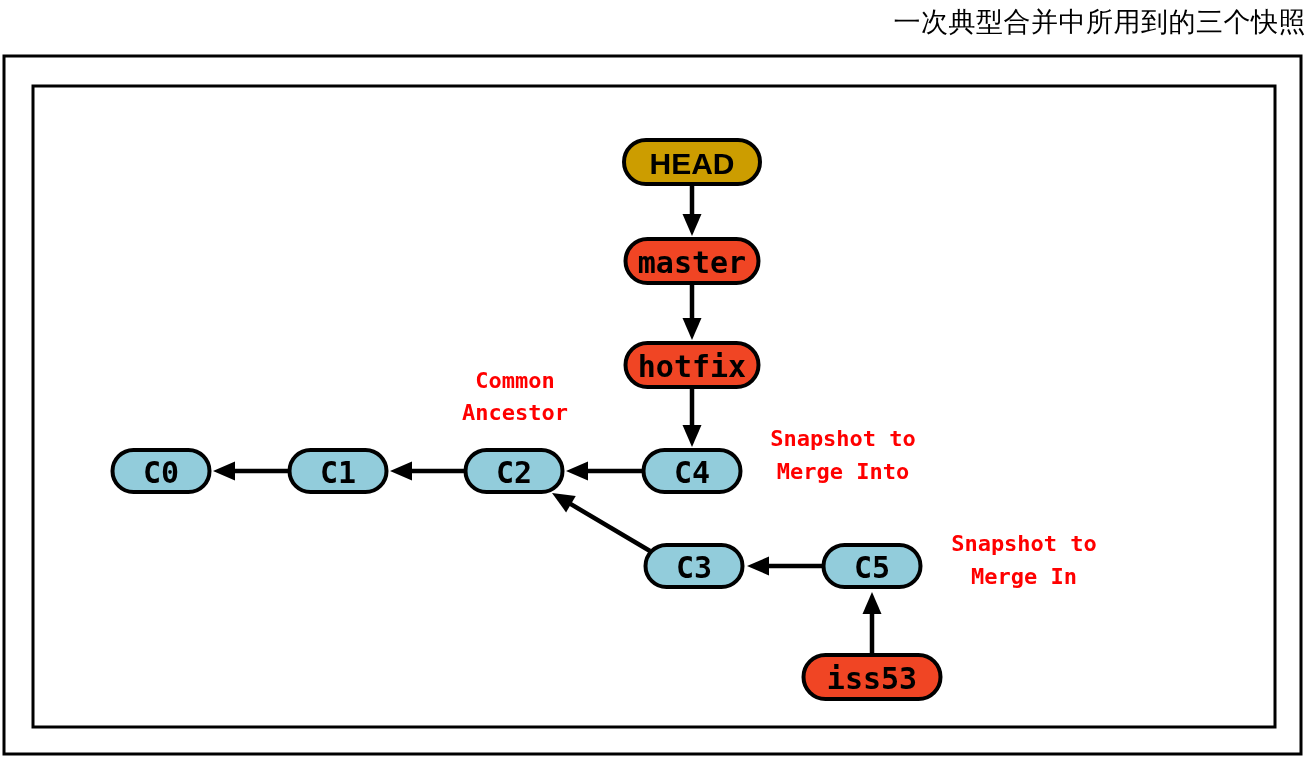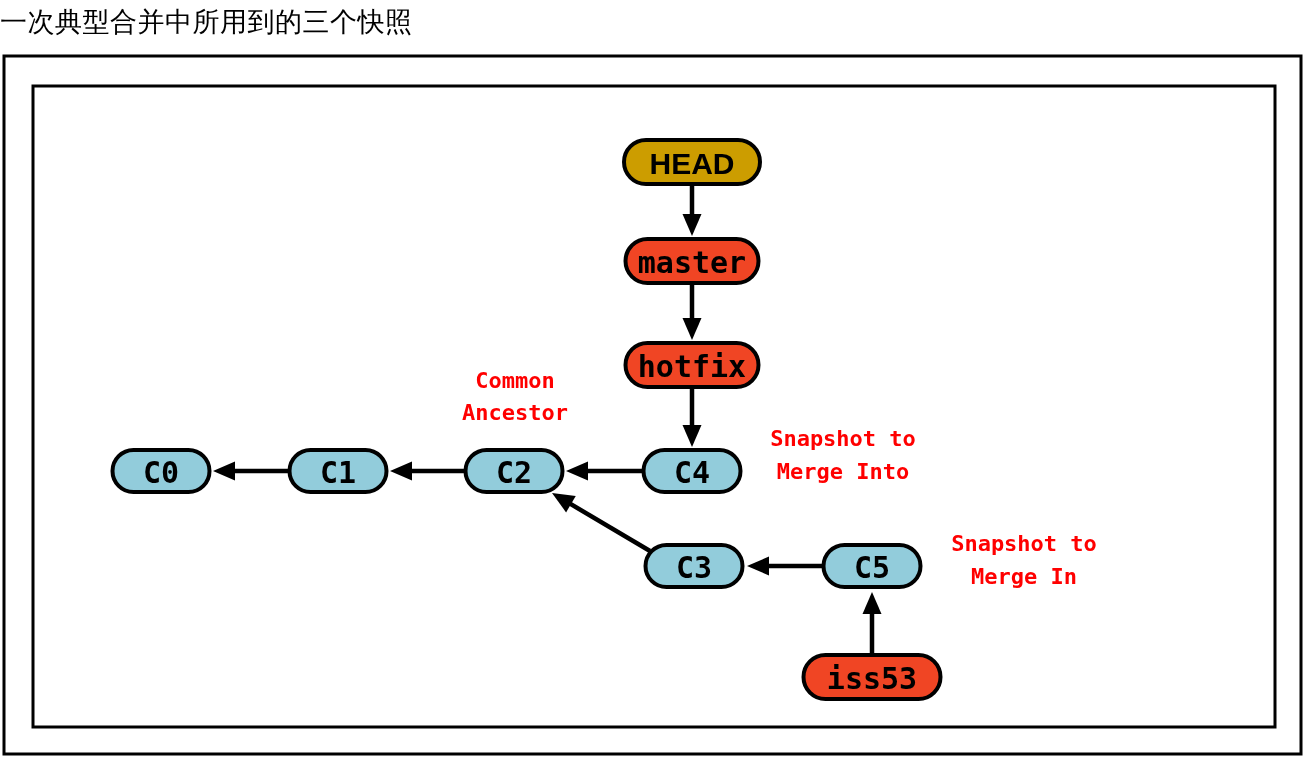--- a/index.html
+++ b/index.html
@@ -17,21 +17,21 @@
     position: relative;
     width: 1306px;
     height: 760px;
     background: #ffffff;
   }
   #diagram-title {
     position: absolute;
     left: 0;
     top: 4px;
     width: 1306px;
-    text-align: left;
+    text-align: right;
     font-family: "Liberation Serif", serif;
     font-size: 27px;
     color: #000000;
     letter-spacing: 0.5px;
     white-space: nowrap;
   }
   #diagram-svg {
     position: absolute;
     left: 0;
     top: 0;

